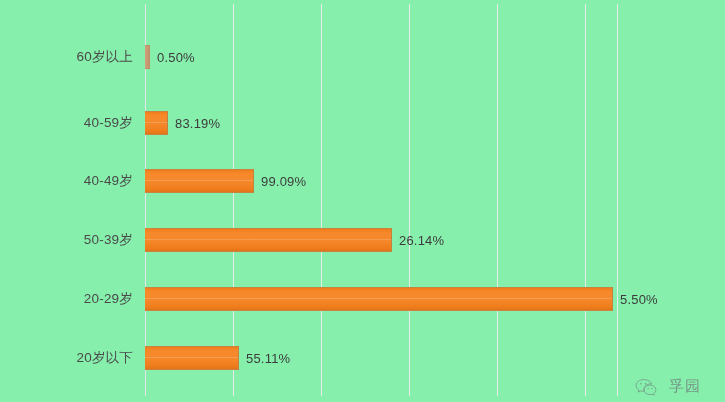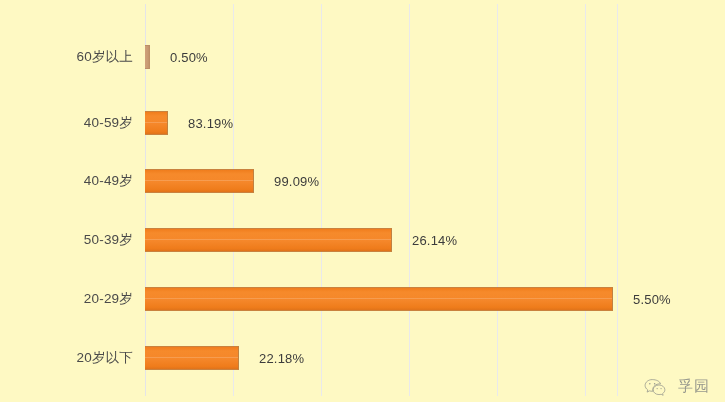--- a/index.html
+++ b/index.html
@@ -13,21 +13,21 @@
     font-family: "Liberation Sans", "DejaVu Sans", sans-serif;
     overflow: hidden;
     position: relative;
   }
 
   #chart-root {
     position: absolute;
     left: 0; top: 0;
     width: 725px;
     height: 402px;
-    background: #fef9c3;
+    background: #86efac;
   }
 
   
   #plot-area {
     position: absolute;
     left: 145px;
     top: 0px;
     width: 580px;
     height: 402px;
   }
@@ -100,29 +100,29 @@
     background: linear-gradient(to right, #cfa07a 0%, #c89a72 60%, #b98b63 100%);
     border-right: none;
     border-top-color: #bb8e68;
     border-bottom-color: #bb8e68;
   }
   .bar.sliver::after { display: none; }
 
   .value-label {
     font-size: 13px;
     color: #3c3c3c;
-    margin-left: 20px;
+    margin-left: 7px;
     white-space: nowrap;
     letter-spacing: 0.2px;
   }
 
   
   #watermark {
     position: absolute;
-    right: 15px;
+    right: 24px;
     bottom: 6px;
     display: flex;
     align-items: center;
     gap: 12px;
     opacity: 0.72;
     justify-content: center;
   }
   #watermark .wm-text {
     font-size: 15px;
     color: #6f7378;
@@ -186,21 +186,21 @@
     <div class="bar-wrap">
       <div class="bar" style="width:468px;"></div>
       <div class="value-label">5.50%</div>
     </div>
   </div>
 
   <div class="cat-row" style="top:358px;">
     <div class="cat-label">20岁以下</div>
     <div class="bar-wrap">
       <div class="bar" style="width:94px;"></div>
-      <div class="value-label">22.18%</div>
+      <div class="value-label">55.11%</div>
     </div>
   </div>
 
   <div id="watermark">
     <span class="wm-icon">
       <svg class="wm-icon" viewBox="0 0 44 36" xmlns="http://www.w3.org/2000/svg">
         <path d="M16.5 3.2C8.6 3.2 2.2 8.4 2.2 14.8c0 3.6 2.1 6.9 5.4 9.1l-1.4 4.3 4.9-2.5c1.7.5 3.5.8 5.4.8.5 0 1 0 1.5-.1-.3-1-.5-2-.5-3.1 0-6.4 6.3-11.6 14.1-11.6.5 0 1 0 1.5.1C31.7 6.7 24.8 3.2 16.5 3.2z" fill="none" stroke="#6f7378" stroke-width="1.6"></path>
         <circle cx="11.6" cy="11.6" r="1.5" fill="#6f7378"></circle>
         <circle cx="21.2" cy="11.6" r="1.5" fill="#6f7378"></circle>
         <path d="M41.8 23.6c0-5.3-5.3-9.6-11.8-9.6s-11.8 4.3-11.8 9.6 5.3 9.6 11.8 9.6c1.5 0 3-.2 4.3-.6l4 2-1.1-3.5c2.8-1.8 4.6-4.5 4.6-7.5z" fill="none" stroke="#6f7378" stroke-width="1.5"></path>

